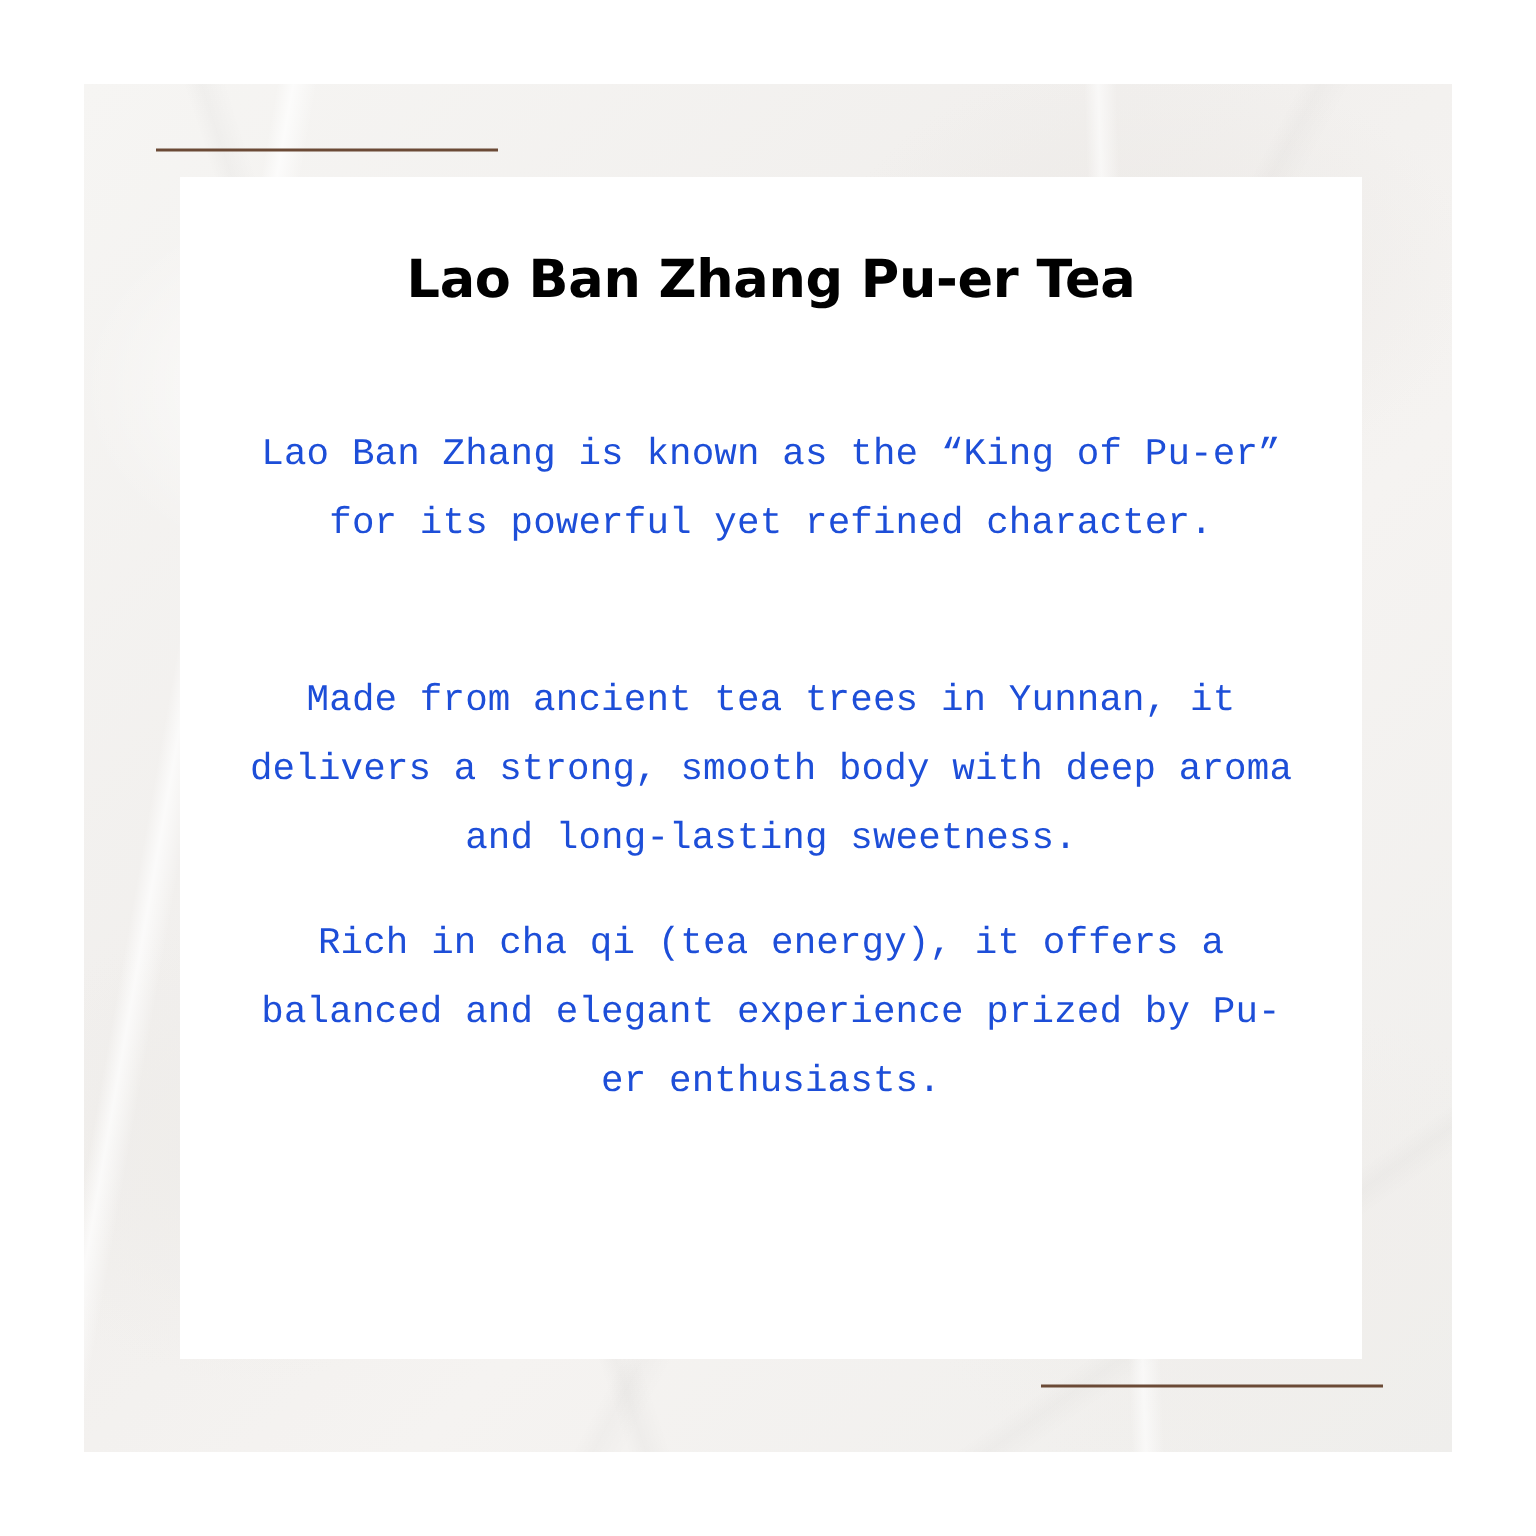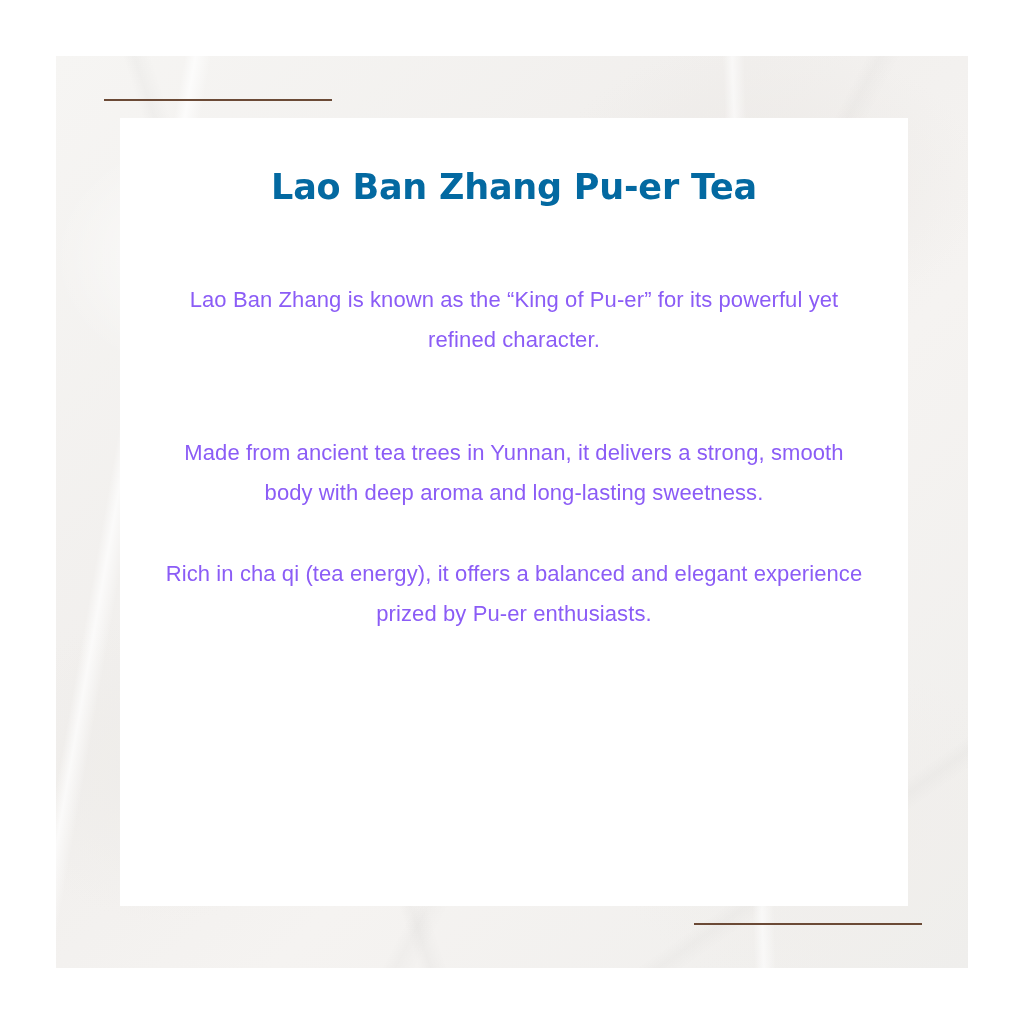--- a/index.html
+++ b/index.html
@@ -87,43 +87,43 @@
   }
 
   .title {
     margin: 0;
     padding: 48px 60px 0 60px;
     text-align: center;
     font-family: "DejaVu Sans", sans-serif;
     font-weight: bold;
     font-size: 35px;
     letter-spacing: -0.2px;
-    color: #0369a1;
+    color: #000000;
     line-height: 1.2;
   }
 
   .body-block {
     padding: 0 42px;
     box-sizing: border-box;
   }
 
   .para {
     margin: 0;
     text-align: center;
-    font-family: Liberation Sans, sans-serif;
+    font-family: Liberation Mono, monospace;
     font-weight: 400;
-    font-size: 22px;
+    font-size: 25px;
     line-height: 1.84;
-    color: #8b5cf6;
+    color: #1d4ed8;
     letter-spacing: 0.1px;
   }
 
   .para-1 { margin-top: 72px; }
   .para-2 { margin-top: 72px; }
-  .para-3 { margin-top: 40px; }
+  .para-3 { margin-top: 24px; }
 </style>
 </head>
 <body>
 
 <div class="canvas">
 
   <div class="texture-panel"></div>
 
   <div class="rule rule-top"></div>
   <div class="rule rule-bottom"></div>

